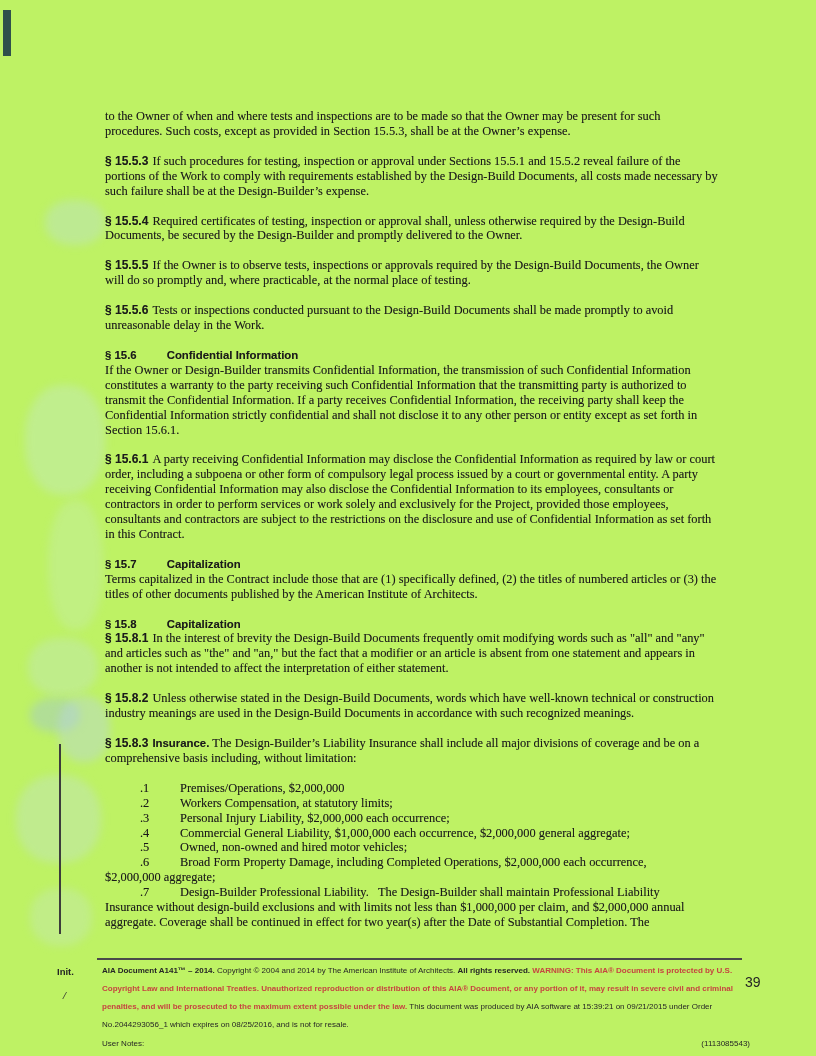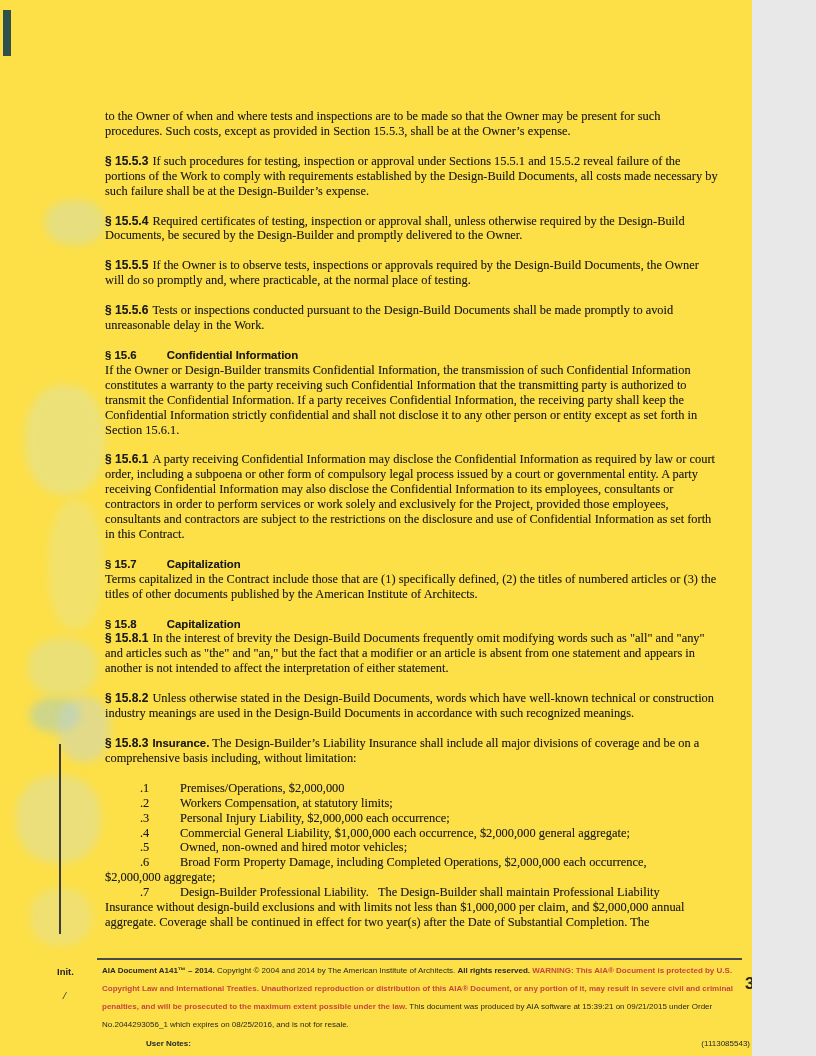--- a/index.html
+++ b/index.html
@@ -1,17 +1,17 @@
 <!DOCTYPE html>
 <html><head>
 <meta charset="utf-8">
 <style>
   html,body{margin:0;padding:0;background:#e8e8e8;}
   .page{
-    position:relative;width:752px;height:1056px;background:#fde047;
+    position:relative;width:816px;height:1056px;background:#bef264;
     overflow:hidden;font-family:"Liberation Serif",serif;color:#1a1a1a;
   }
   
   .content{
     position:absolute;left:105px;top:109px;width:613px;
     font-size:12.4px;line-height:14.9px;
     text-shadow:0 0 0.4px rgba(25,25,25,0.35);
   }
   .content p{margin:0 0 15px 0;}
   .snum{font-family:"Liberation Sans",sans-serif;font-weight:bold;font-size:12px;margin-right:4px;}
@@ -30,23 +30,23 @@
   .art{position:absolute;filter:blur(4px);border-radius:45%;}
   
   .footer-rule{position:absolute;left:97px;top:958px;width:645px;height:1.5px;background:#4a4a4a;}
   .footer-block{
     position:absolute;left:102px;top:962px;width:648px;
     font-family:"Liberation Sans",sans-serif;font-size:8px;line-height:18px;color:#262626;
   }
   .fb{font-weight:bold;}
   .fred{font-weight:bold;color:#c64540;}
   .notes-row{display:flex;justify-content:space-between;margin-top:0.5px;}
-  .notes-label{font-weight:bold;margin-left:44px;}
+  .notes-label{font-weight:normal;}
   .doc-id{font-weight:normal;}
-  .page-number{position:absolute;left:745px;top:974px;font-family:"Liberation Sans",sans-serif;font-size:17px;font-weight:bold;color:#242424;}
+  .page-number{position:absolute;left:745px;top:974px;font-family:"Liberation Sans",sans-serif;font-size:14px;font-weight:normal;color:#242424;}
   .init-label{position:absolute;left:57px;top:966px;font-family:"Liberation Sans",sans-serif;font-size:9.5px;font-weight:bold;color:#242424;}
   .init-value{position:absolute;left:63px;top:989px;font-size:11px;font-style:italic;font-weight:bold;color:#333;}
 </style>
 </head>
 <body>
 
 <div class="page">
 
   <div class="corner-mark"></div>
   <div class="art" style="left:45px;top:200px;width:60px;height:45px;background:rgba(190,220,232,0.35);"></div>

